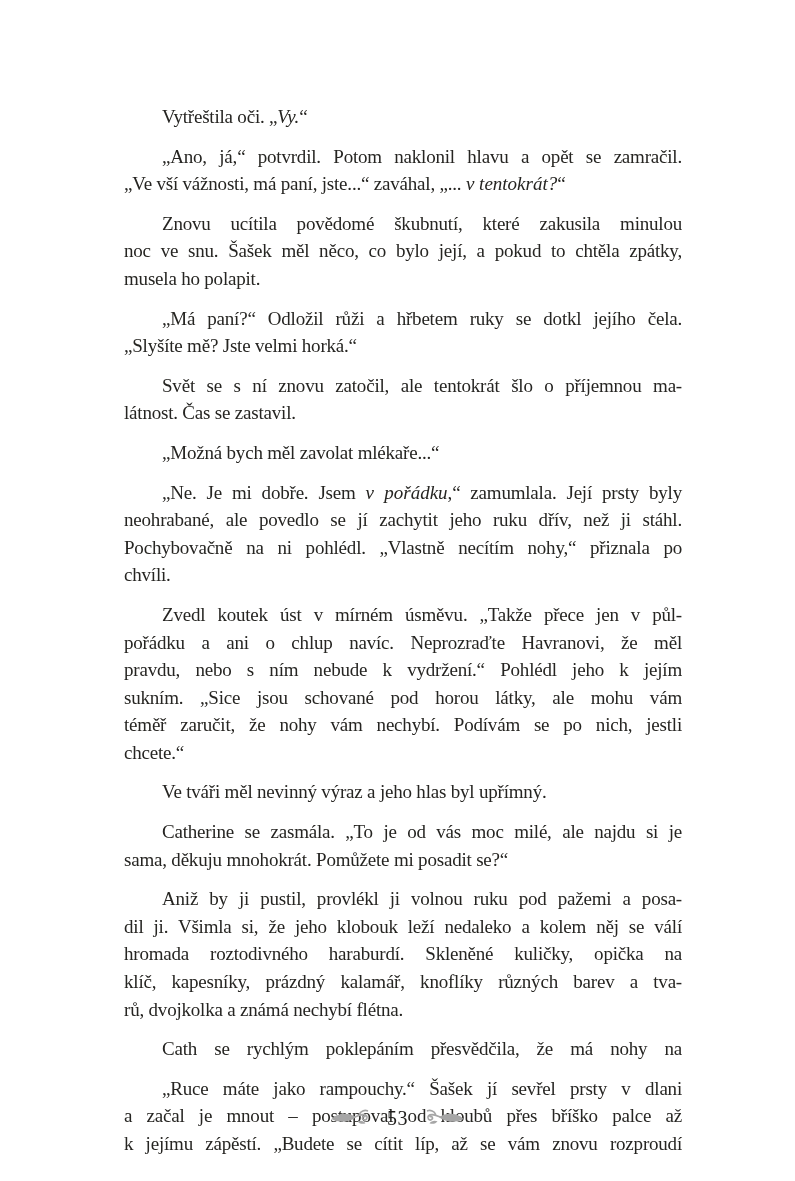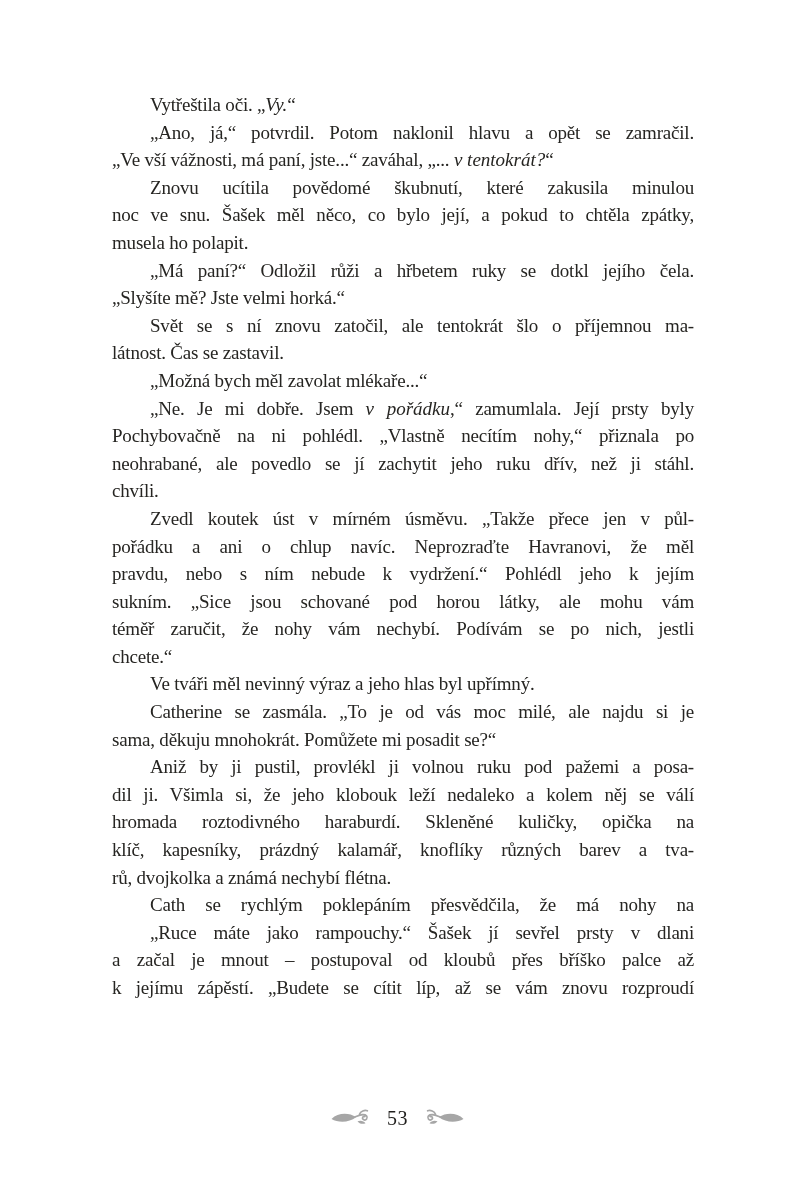--- a/index.html
+++ b/index.html
@@ -21,21 +21,21 @@
     position: absolute;
     left: 112px;
     top: 91px;
     width: 582px;
     font-size: 19px;
     line-height: 27.6px;
     letter-spacing: -0.2px;
     color: #262522;
     text-rendering: optimizeLegibility;
   }
-  .paragraph { margin: 0; }
+  .paragraph { margin: 12px; }
   .line {
     text-align: justify;
     text-align-last: justify;
     text-justify: inter-word;
     white-space: normal;
   }
   .line.last {
     text-align: left;
     text-align-last: left;
   }
@@ -90,22 +90,22 @@
       </div>
       <div class="paragraph">
         <div class="line first">Svět se s ní znovu zatočil, ale tentokrát šlo o příjemnou ma-</div>
         <div class="line last">látnost. Čas se zastavil.</div>
       </div>
       <div class="paragraph">
         <div class="line first last">„Možná bych měl zavolat mlékaře...“</div>
       </div>
       <div class="paragraph">
         <div class="line first">„Ne. Je mi dobře. Jsem <em>v pořádku</em>,“ zamumlala. Její prsty byly</div>
+        <div class="line">neohrabané, ale povedlo se jí zachytit jeho ruku dřív, než ji stáhl.</div>
         <div class="line">Pochybovačně na ni pohlédl. „Vlastně necítím nohy,“ přiznala po</div>
-        <div class="line">neohrabané, ale povedlo se jí zachytit jeho ruku dřív, než ji stáhl.</div>
         <div class="line last">chvíli.</div>
       </div>
       <div class="paragraph">
         <div class="line first">Zvedl koutek úst v mírném úsměvu. „Takže přece jen v půl-</div>
         <div class="line">pořádku a ani o chlup navíc. Neprozraďte Havranovi, že měl</div>
         <div class="line">pravdu, nebo s ním nebude k vydržení.“ Pohlédl jeho k jejím</div>
         <div class="line">sukním. „Sice jsou schované pod horou látky, ale mohu vám</div>
         <div class="line">téměř zaručit, že nohy vám nechybí. Podívám se po nich, jestli</div>
         <div class="line last">chcete.“</div>
       </div>

